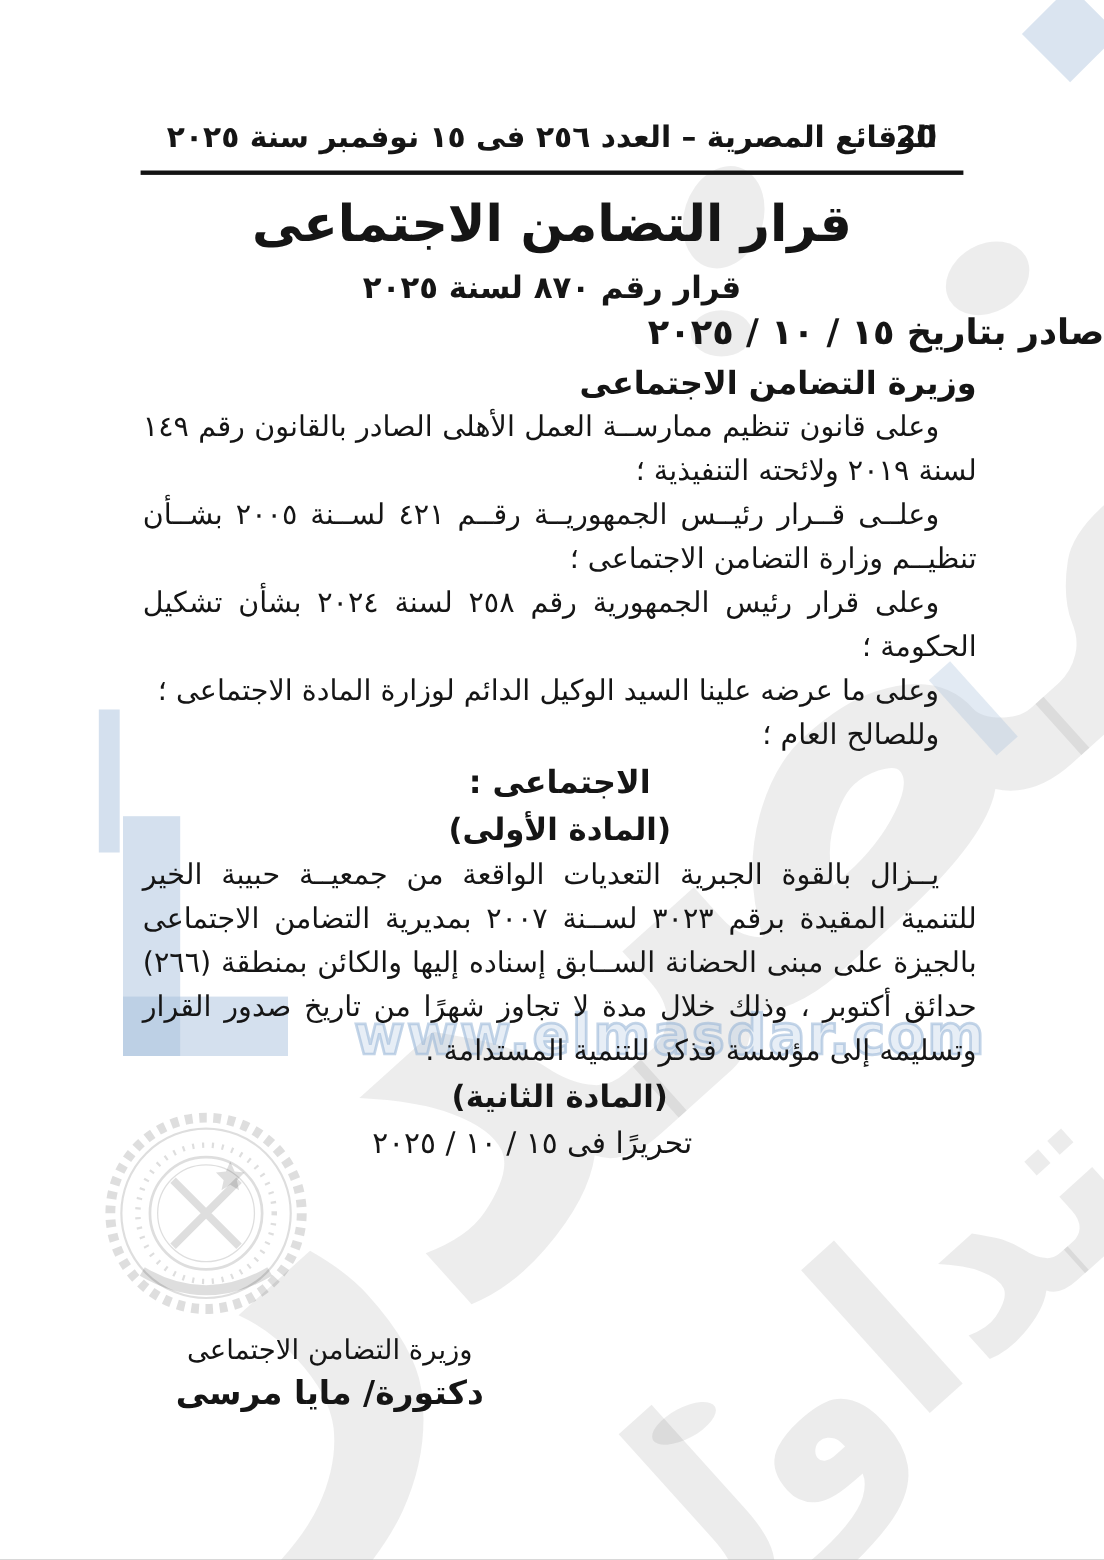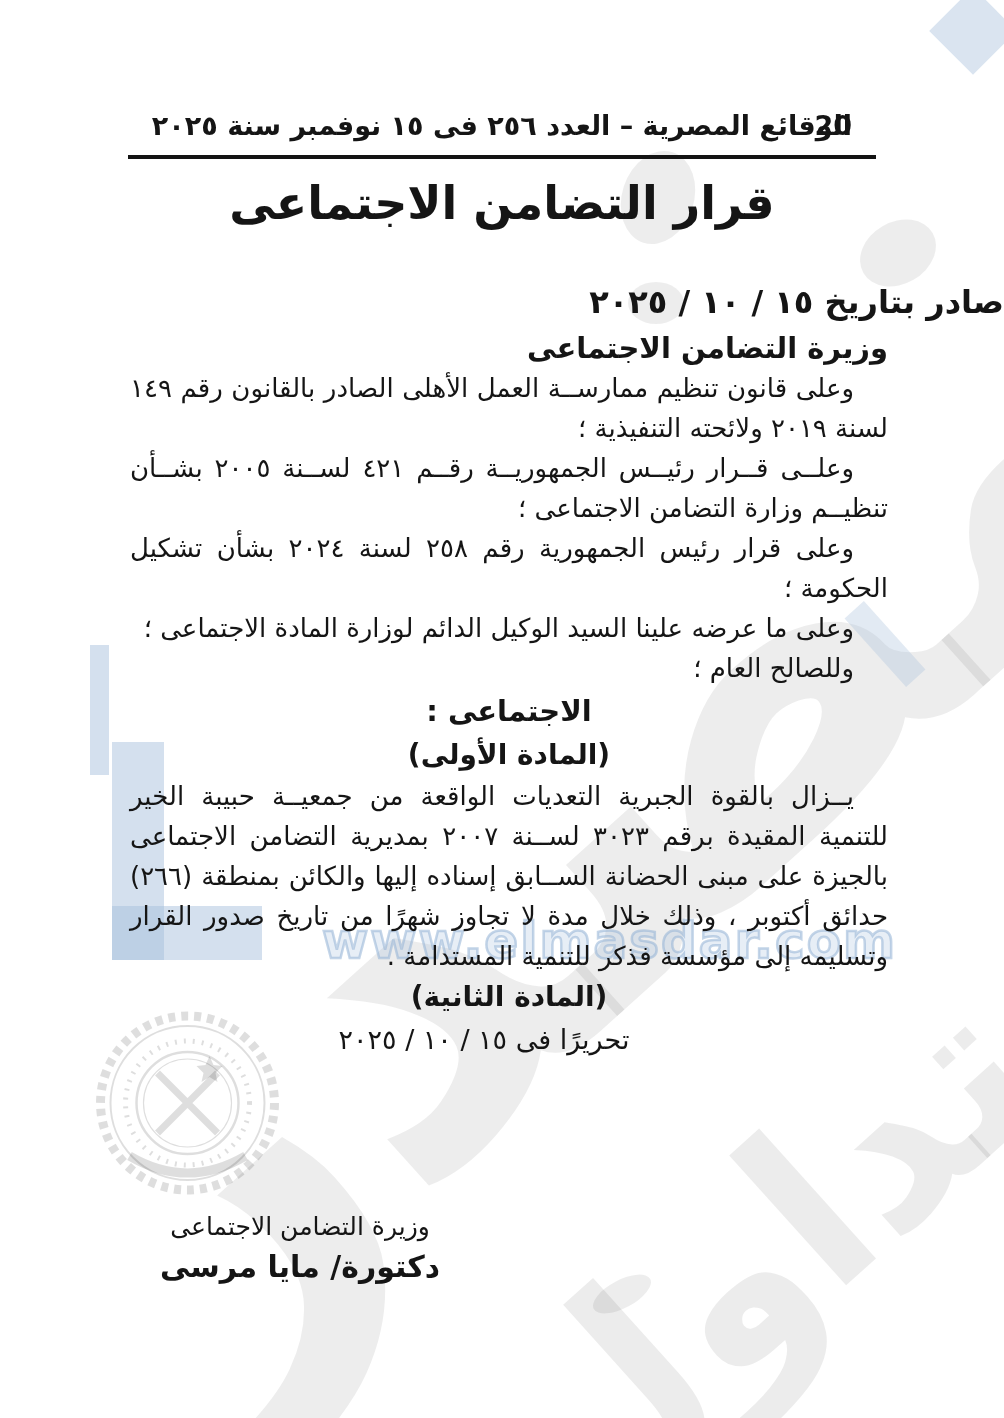--- a/index.html
+++ b/index.html
@@ -140,20 +140,21 @@
     </svg>
   </div>
 
   <div class="layer content-layer">
 
     <div class="abs page-number">20</div>
     <div class="abs issue-line">الوقائع المصرية – العدد ٢٥٦ فى ١٥ نوفمبر سنة ٢٠٢٥</div>
     <div class="abs header-rule"></div>
 
     <div class="abs ministry-title">قرار التضامن الاجتماعى</div>
+    <div class="abs decree-number">قرار رقم ٨٧٠ لسنة ٢٠٢٥</div>
     <div class="abs issue-date">صادر بتاريخ ١٥ / ١٠ / ٢٠٢٥</div>
     <div class="abs minister-heading">وزيرة التضامن الاجتماعى</div>
 
     <div class="abs body-flow">
       <p class="para">وعلى قانون تنظيم ممارســة العمل الأهلى الصادر بالقانون رقم ١٤٩ لسنة ٢٠١٩ ولائحته التنفيذية ؛</p>
       <p class="para">وعلــى قــرار رئيــس الجمهوريــة رقــم ٤٢١ لســنة ٢٠٠٥ بشــأن تنظيــم وزارة التضامن الاجتماعى ؛</p>
       <p class="para">وعلى قرار رئيس الجمهورية رقم ٢٥٨ لسنة ٢٠٢٤ بشأن تشكيل الحكومة ؛</p>
       <p class="para">وعلى ما عرضه علينا السيد الوكيل الدائم لوزارة المادة الاجتماعى ؛</p>
       <p class="para">وللصالح العام ؛</p>
 

